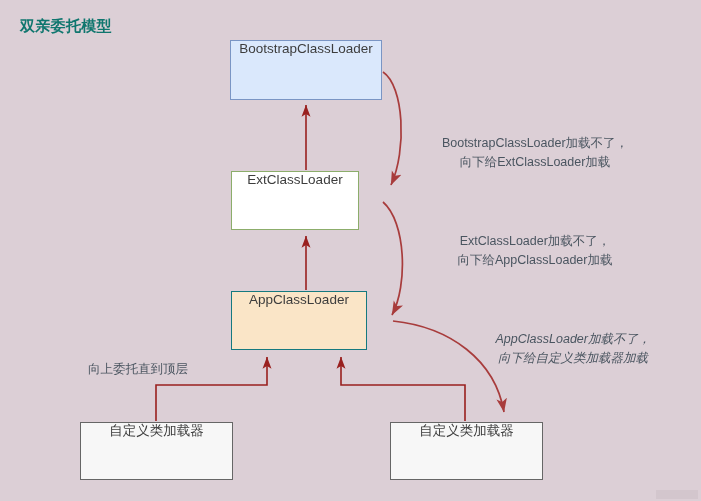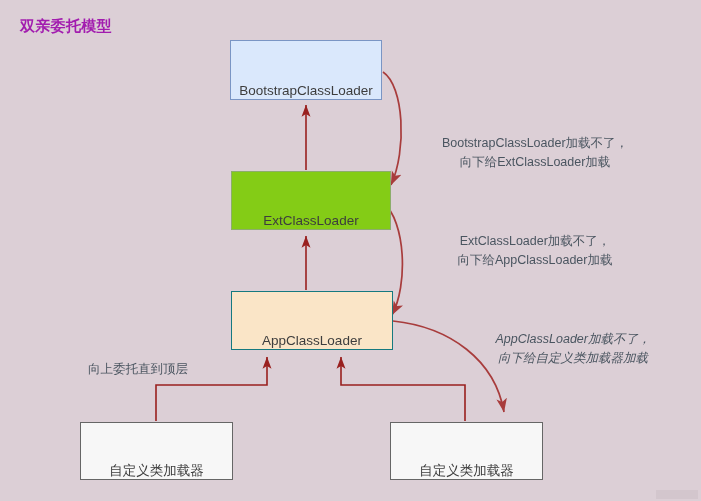--- a/index.html
+++ b/index.html
@@ -19,47 +19,47 @@
     inset: 0;
     width: 701px;
     height: 501px;
   }
   .diagram-title {
     position: absolute;
     left: 20px;
     top: 17px;
     font-size: 15px;
     font-weight: 700;
-    color: #a21caf;
+    color: #0f766e;
     letter-spacing: 0.3px;
     white-space: nowrap;
   }
   .node {
     position: absolute;
     box-sizing: border-box;
     display: flex;
-    align-items: flex-end;
+    align-items: flex-start;
     justify-content: center;
     font-size: 13.5px;
     color: #3d3d3d;
     text-align: center;
     line-height: 1.2;
   }
   .node-bootstrap {
     left: 230px; top: 40px; width: 152px; height: 60px;
     background: #dae8fc;
     border: 1px solid #7a95c4;
   }
   .node-ext {
-    left: 231px; top: 171px; width: 160px; height: 59px;
-    background: #84cc16;
+    left: 231px; top: 171px; width: 128px; height: 59px;
+    background: #ffffff;
     border: 1px solid #8cad6b;
   }
   .node-app {
-    left: 231px; top: 291px; width: 162px; height: 59px;
+    left: 231px; top: 291px; width: 136px; height: 59px;
     background: #fae5c7;
     border: 1px solid #15797f;
   }
   .node-custom-left {
     left: 80px; top: 422px; width: 153px; height: 58px;
     background: #f7f7f7;
     border: 1px solid #666666;
   }
   .node-custom-right {
     left: 390px; top: 422px; width: 153px; height: 58px;

